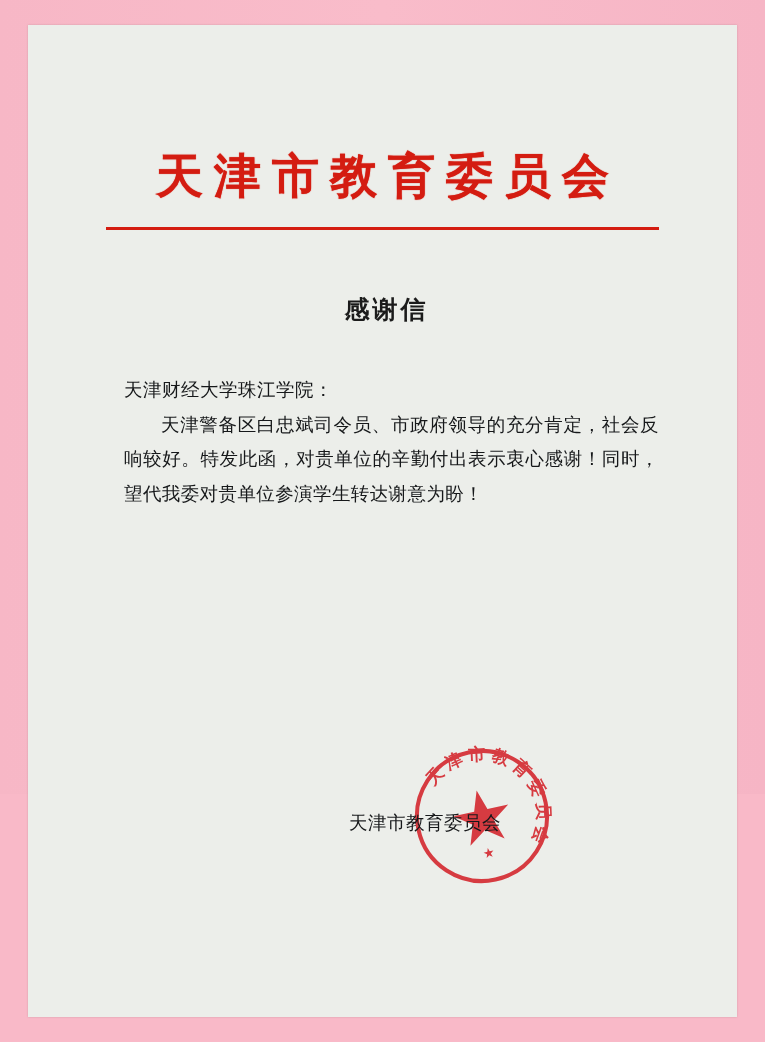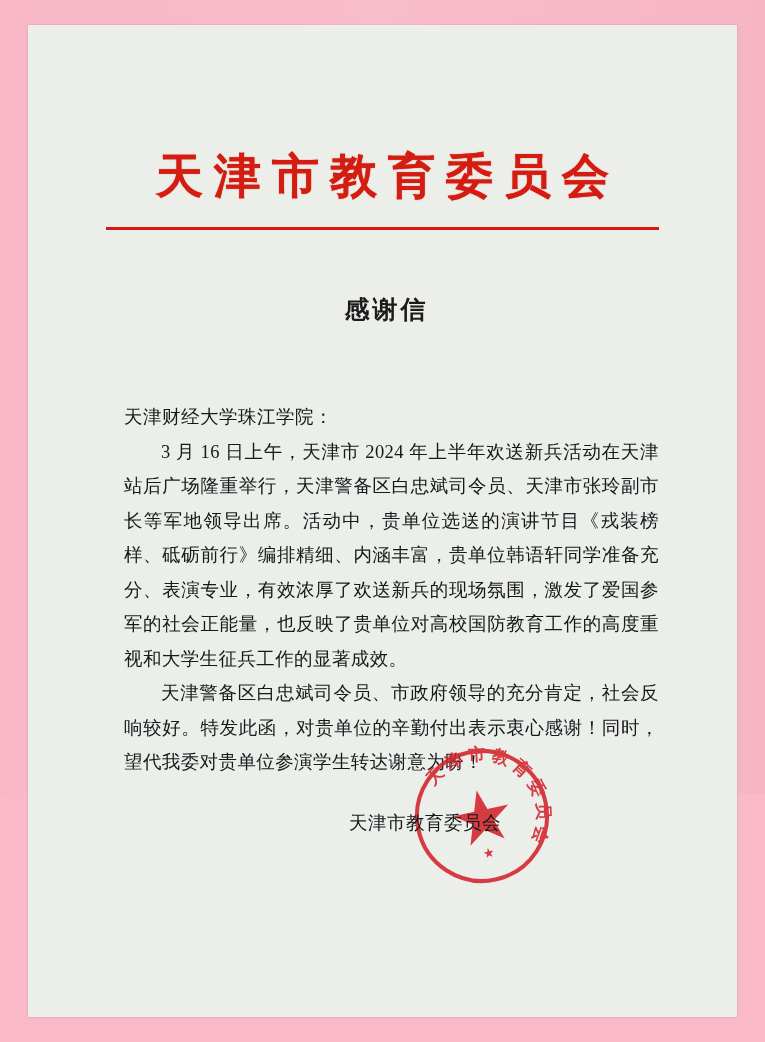--- a/index.html
+++ b/index.html
@@ -65,21 +65,20 @@
   .body-block {
     position: absolute;
     left: 96px;
     top: 348px;
     width: 535px;
     color: #16181a;
     font-size: 18.5px;
     line-height: 34.5px;
     text-align: justify;
     font-family: "Liberation Serif", serif;
-    margin-top: 27px;
   }
   .salutation {
     letter-spacing: 0.5px;
   }
   .para {
     text-indent: 2em;
     letter-spacing: 0.4px;
   }
   .signature-area {
     position: absolute;
@@ -109,21 +108,20 @@
 
     <div class="letterhead">
       <div class="letterhead-title">天津市教育委员会</div>
       <div class="letterhead-rule"></div>
     </div>
 
     <div class="doc-title">感谢信</div>
 
     <div class="body-block">
       <div class="salutation">天津财经大学珠江学院：</div>
-      <div class="para">3 月 16 日上午，天津市 2024 年上半年欢送新兵活动在天津站后广场隆重举行，天津警备区白忠斌司令员、天津市张玲副市长等军地领导出席。活动中，贵单位选送的演讲节目《戎装榜样、砥砺前行》编排精细、内涵丰富，贵单位韩语轩同学准备充分、表演专业，有效浓厚了欢送新兵的现场氛围，激发了爱国参军的社会正能量，也反映了贵单位对高校国防教育工作的高度重视和大学生征兵工作的显著成效。</div>
       <div class="para">天津警备区白忠斌司令员、市政府领导的充分肯定，社会反响较好。特发此函，对贵单位的辛勤付出表示衷心感谢！同时，望代我委对贵单位参演学生转达谢意为盼！</div>
     </div>
 
     <div class="seal">
       <svg width="152" height="152" viewBox="0 0 152 152" xmlns="http://www.w3.org/2000/svg">
         <defs>
           <path id="sealArc" d="M 76,76 m -56,0 a 56,56 0 1,1 112,0 a 56,56 0 1,1 -112,0"></path>
         </defs>
         <g transform="rotate(-12 76 76)" opacity="0.88">
           <circle cx="76" cy="76" r="65" fill="none" stroke="#d4232a" stroke-width="4"></circle>

